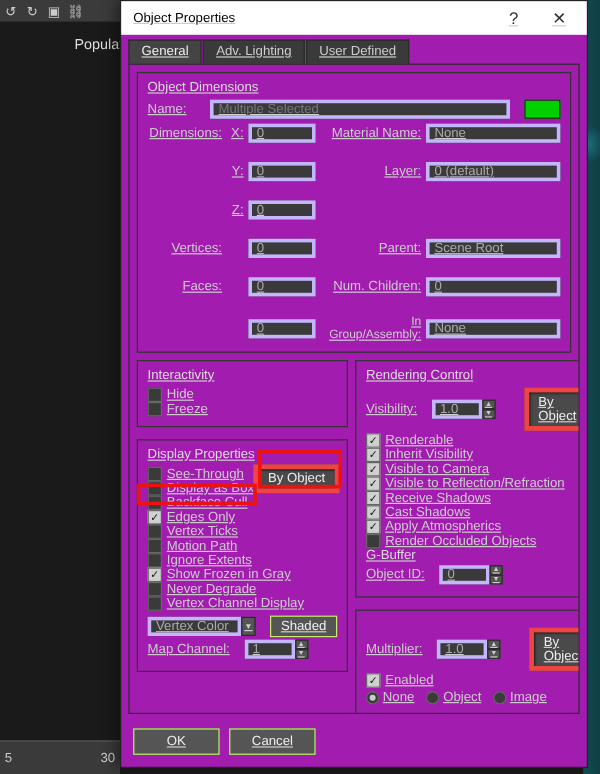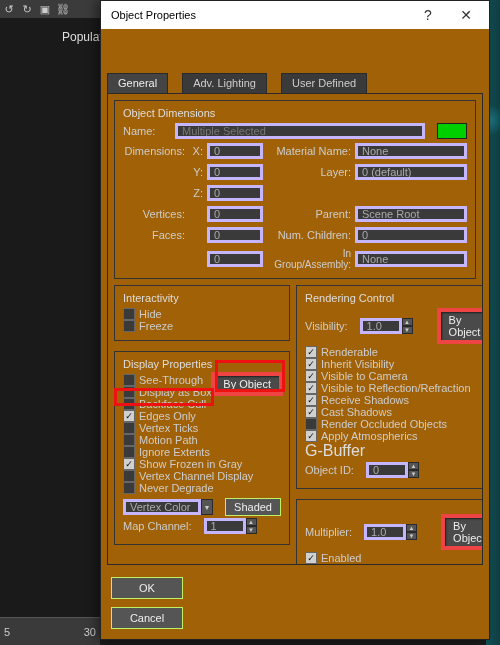--- a/index.html
+++ b/index.html
@@ -5,59 +5,59 @@
   * { box-sizing: border-box; margin: 0; padding: 0; font-family: "Segoe UI", Tahoma, sans-serif; font-size: 11px; }
   body { background: #2a2a2a; color: #ccc; width: 500px; height: 645px; overflow: hidden; position: relative; }
   .viewport { position: absolute; inset: 0; background: #1a1a1a; }
   .top-toolbar { position: absolute; left: 0; top: 0; width: 100px; height: 18px; background: #3b3b3b; display: flex; align-items: center; gap: 4px; padding: 0 2px; }
   .top-toolbar .ticon { width: 14px; height: 14px; display: inline-flex; align-items: center; justify-content: center; color: #ccc; }
   .populate-row { position: absolute; left: 0; top: 30px; color: #ddd; font-size: 12px; }
   .timeline { position: absolute; left: 0; bottom: 0; width: 100px; height: 28px; background: #3a3a3a; border-top: 1px solid #555; display: flex; align-items: center; justify-content: space-between; padding: 0 4px; color: #ccc; font-size: 10px; }
   .right-edge { position: absolute; right: 0; top: 0; width: 14px; height: 100%; background: linear-gradient(90deg,#00a9b2,#007280); opacity: .4; }
   .panel-glow { position: absolute; right: 0; top: 100px; width: 22px; height: 40px; background: radial-gradient(circle,#37e0ff 0%,transparent 70%); opacity: .3; }
 
-  .dialog { position: absolute; left: 100px; top: 0; width: 390px; height: 640px; background: #a16207; border: 1px solid #222; display: flex; flex-direction: column; box-shadow: -4px 0 10px rgba(0,0,0,.4); }
+  .dialog { position: absolute; left: 100px; top: 0; width: 390px; height: 640px; background: #a21caf; border: 1px solid #222; display: flex; flex-direction: column; box-shadow: -4px 0 10px rgba(0,0,0,.4); text-decoration: underline; }
   .titlebar { height: 28px; background: #fff; color: #000; display: flex; align-items: center; padding: 0 4px 0 10px; font-size: 12px; }
   .titlebar .title { flex: 1; }
   .titlebar .winbtn { width: 38px; height: 28px; display: inline-flex; align-items: center; justify-content: center; font-size: 14px; color: #333; }
-  .tabs { display: flex; gap: 14px; padding: 4px 6px 0; margin-top: 40px; }
+  .tabs { display: flex; gap: 1px; padding: 4px 6px 0; }
   .tab { padding: 3px 10px 4px; border: 1px solid #2a2a2a; border-bottom: none; background: #3a3a3a; color: #ccc; font-size: 11px; cursor: pointer; }
   .tab.active { background: #444; color: #eee; }
   .tabpage { flex: 1; border: 1px solid #2a2a2a; margin: 0 6px 6px; padding: 6px; overflow: hidden; position: relative; }
 
   .group { border: 1px solid #333; padding: 6px 8px 8px; margin-bottom: 6px; position: relative; }
   .group > .gtitle { color: #ddd; font-size: 11px; margin-bottom: 4px; display: block; }
   .row { display: flex; align-items: center; gap: 12px; margin: 2px 0; }
   .label { color: #ccc; font-size: 11px; }
   .rlabel { text-align: right; }
   .field { background: #3a3a3a; border: 3px solid #c4b5fd; color: #aaa; height: 16px; padding: 0 4px; font-size: 11px; display: flex; align-items: center; overflow: hidden; white-space: nowrap; }
   .color-swatch { width: 30px; height: 16px; background: #00d000; border: 1px solid #222; }
-  .dimgrid { display: grid; grid-template-columns: 62px 14px 56px 84px 1fr; gap: 5px 4px; align-items: center; }
+  .dimgrid { display: grid; grid-template-columns: 62px 14px 56px 84px 1fr; gap: 16px 4px; align-items: center; }
 
   .two-col { display: flex; gap: 6px; }
   .col { flex: 1; display: flex; flex-direction: column; gap: 4px; }
   .chk { display: flex; align-items: center; gap: 4px; }
   .chk .box { width: 12px; height: 12px; border: 1px solid #666; background: #3a3a3a; display: inline-flex; align-items: center; justify-content: center; font-size: 9px; color: #111; }
   .chk .box.checked { background: #d0d0d0; }
   .chk .box.checked::after { content: "✓"; }
   .btn { background: #555; border: 1px solid #bef264; color: #eee; padding: 2px 8px; font-size: 11px; display: inline-flex; align-items: center; justify-content: center; cursor: pointer; }
   .btn.pressed { border: 4px solid #ef4444; background: #4a4a4a; box-shadow: inset 1px 1px 2px rgba(0,0,0,.6); }
   .hilite { border: 3px solid #e11; padding: 2px; position: absolute; pointer-events: none; }
 
   .spinner { display: flex; align-items: flex-start; }
   .spinner .field { width: 42px; }
   .spinner .arrows { display: flex; flex-direction: column; }
   .spinner .arrows span { width: 11px; height: 8px; background: #555; border: 1px solid #2a2a2a; font-size: 6px; text-align: center; line-height: 6px; color: #ccc; }
 
-  .section-title { color: #ddd; font-size: 16px; margin: 4px 0 2px; }
+  .section-title { color: #ddd; font-size: 11px; margin: 4px 0 2px; }
   .radio { display: inline-flex; align-items: center; gap: 3px; }
   .radio .dot { width: 11px; height: 11px; border-radius: 50%; border: 1px solid #666; background: #3a3a3a; display:inline-flex;align-items:center;justify-content:center; }
   .radio .dot.sel::after { content: ""; width: 5px; height: 5px; border-radius: 50%; background: #ccc; }
 
-  .dlg-buttons { display: flex; justify-content: center; gap: 8px; padding: 6px 10px 10px; flex-direction: column; }
+  .dlg-buttons { display: flex; justify-content: flex-start; gap: 8px; padding: 6px 10px 10px; }
   .dlg-buttons .btn { width: 72px; height: 22px; justify-content: center; }
 
   .combo { display:flex; }
   .combo .field { flex:1; }
   .combo .drop { width:12px; height:16px; background:#555; border:1px solid #2a2a2a; font-size:7px; color:#ccc; display:flex;align-items:center;justify-content:center; }
 
   .obj-col { width: 176px; }
   .display-group { position: relative; }
 </style>
 </head>
@@ -181,25 +181,25 @@
           <div class="chk">
               <span class="box"></span>
               <span class="label">Ignore Extents</span>
             </div>
           <div class="chk">
               <span class="box checked"></span>
               <span class="label">Show Frozen in Gray</span>
             </div>
           <div class="chk">
               <span class="box"></span>
+              <span class="label">Never Degrade</span>
+            </div>
+          <div class="chk">
+              <span class="box"></span>
               <span class="label">Vertex Channel Display</span>
-            </div>
-          <div class="chk">
-              <span class="box"></span>
-              <span class="label">Never Degrade</span>
             </div>
 
           <div class="btn pressed" style="position:absolute; right:6px; top:20px;">By Object</div>
           <div class="hilite" style="left:-1px; top:36px; width:100px; height:18px;"></div>
           <div class="hilite" style="left:100px; top:8px; width:70px; height:32px;"></div>
 
           <div class="row" style="margin-top:4px;">
             <div class="combo" style="width:100px;">
               <div class="field">Vertex Color</div>
               <span class="drop">▼</span>
@@ -252,26 +252,26 @@
             </div>
           <div class="chk">
               <span class="box checked"></span>
               <span class="label">Receive Shadows</span>
             </div>
           <div class="chk">
               <span class="box checked"></span>
               <span class="label">Cast Shadows</span>
             </div>
           <div class="chk">
+              <span class="box checked"></span>
+              <span class="label">Apply Atmospherics</span>
+            </div>
+          <div class="chk">
               <span class="box"></span>
               <span class="label">Render Occluded Objects</span>
-            </div>
-          <div class="chk">
-              <span class="box checked"></span>
-              <span class="label">Apply Atmospherics</span>
             </div>
 
           <span class="section-title">G-Buffer</span>
           <div class="row">
             <span class="label">Object ID:</span>
             <div class="spinner">
               <div class="field">0</div>
               <div class="arrows">
                   <span>▲</span>
                   <span>▼</span>

